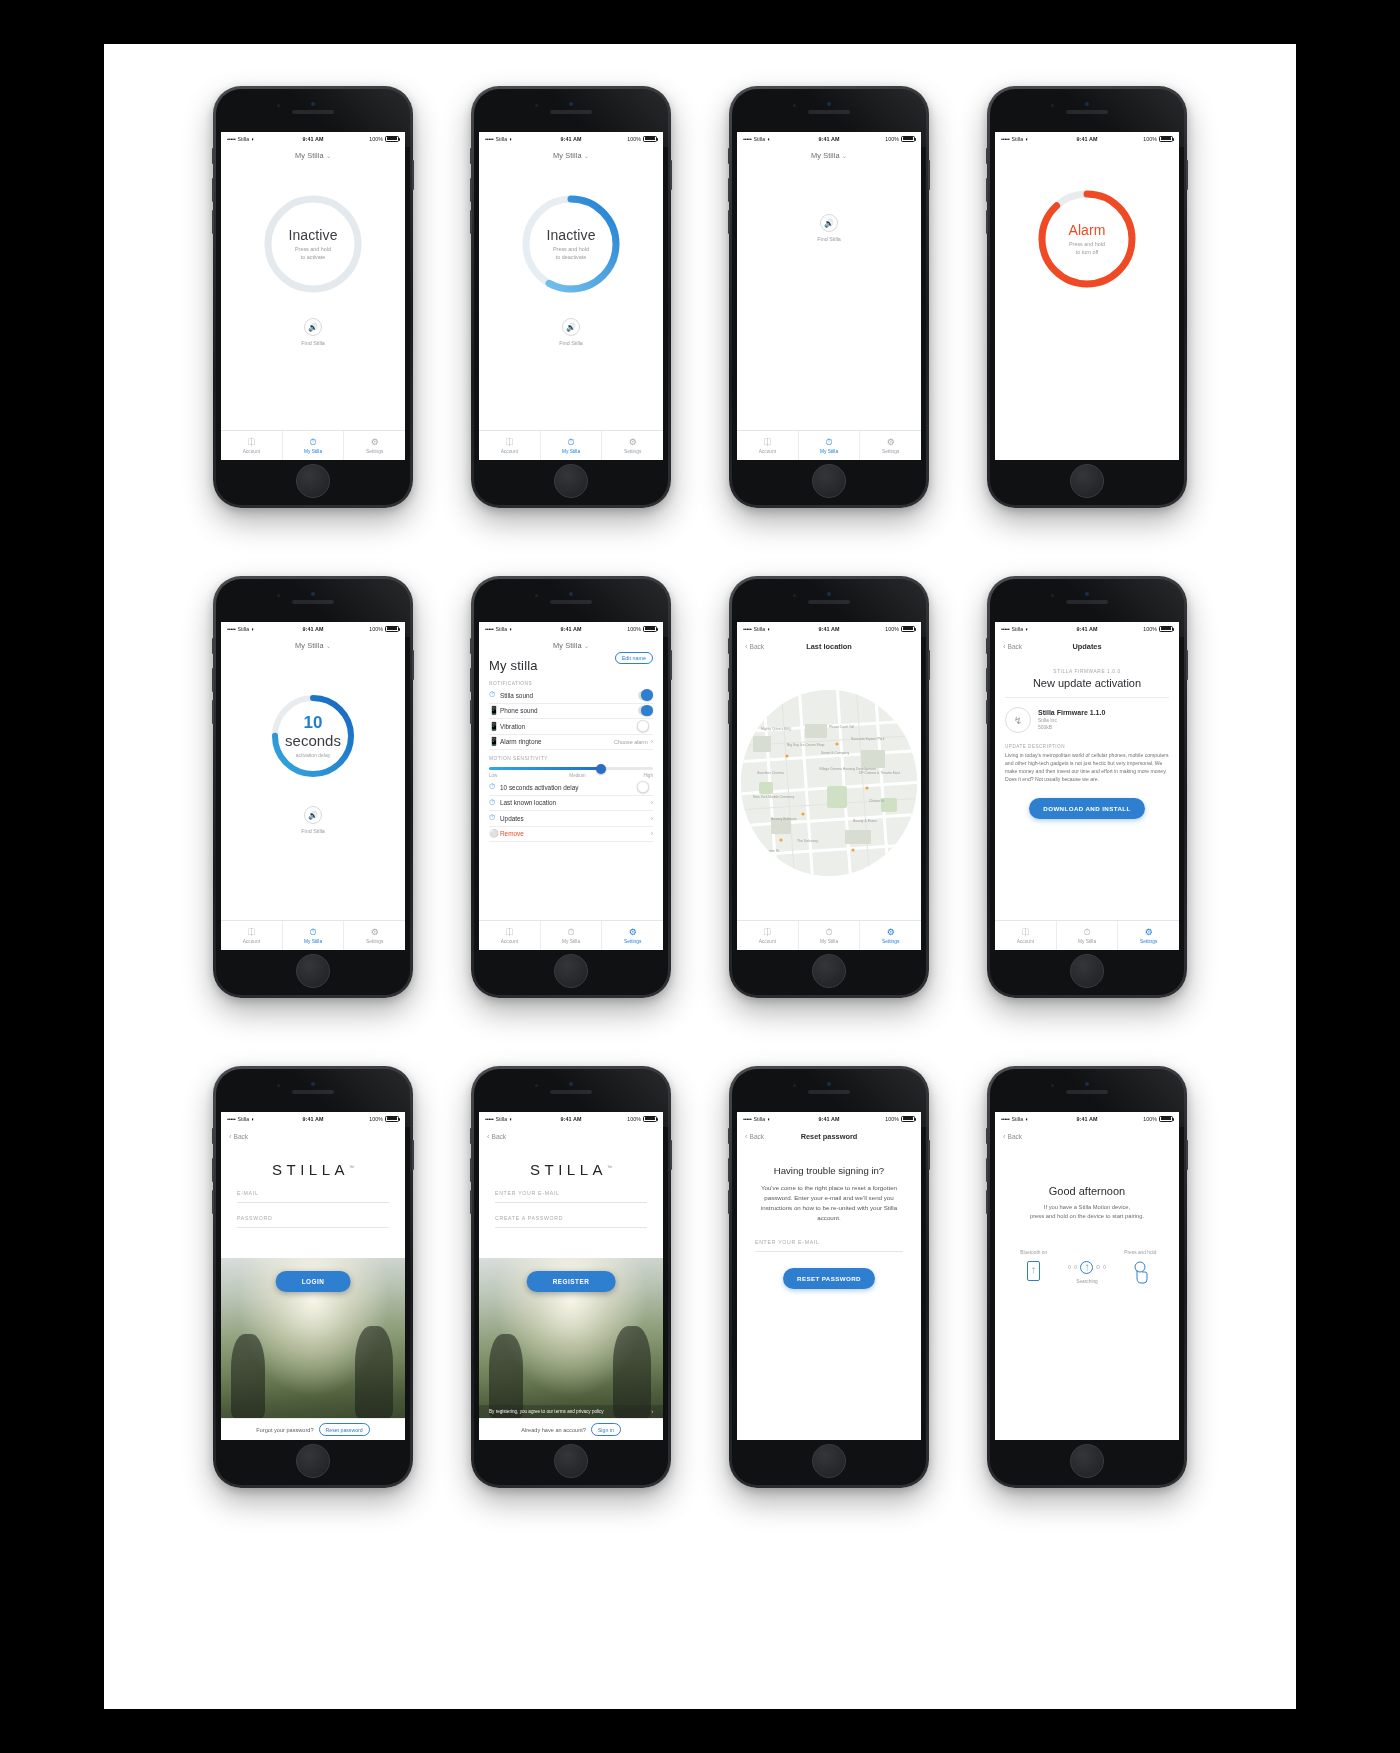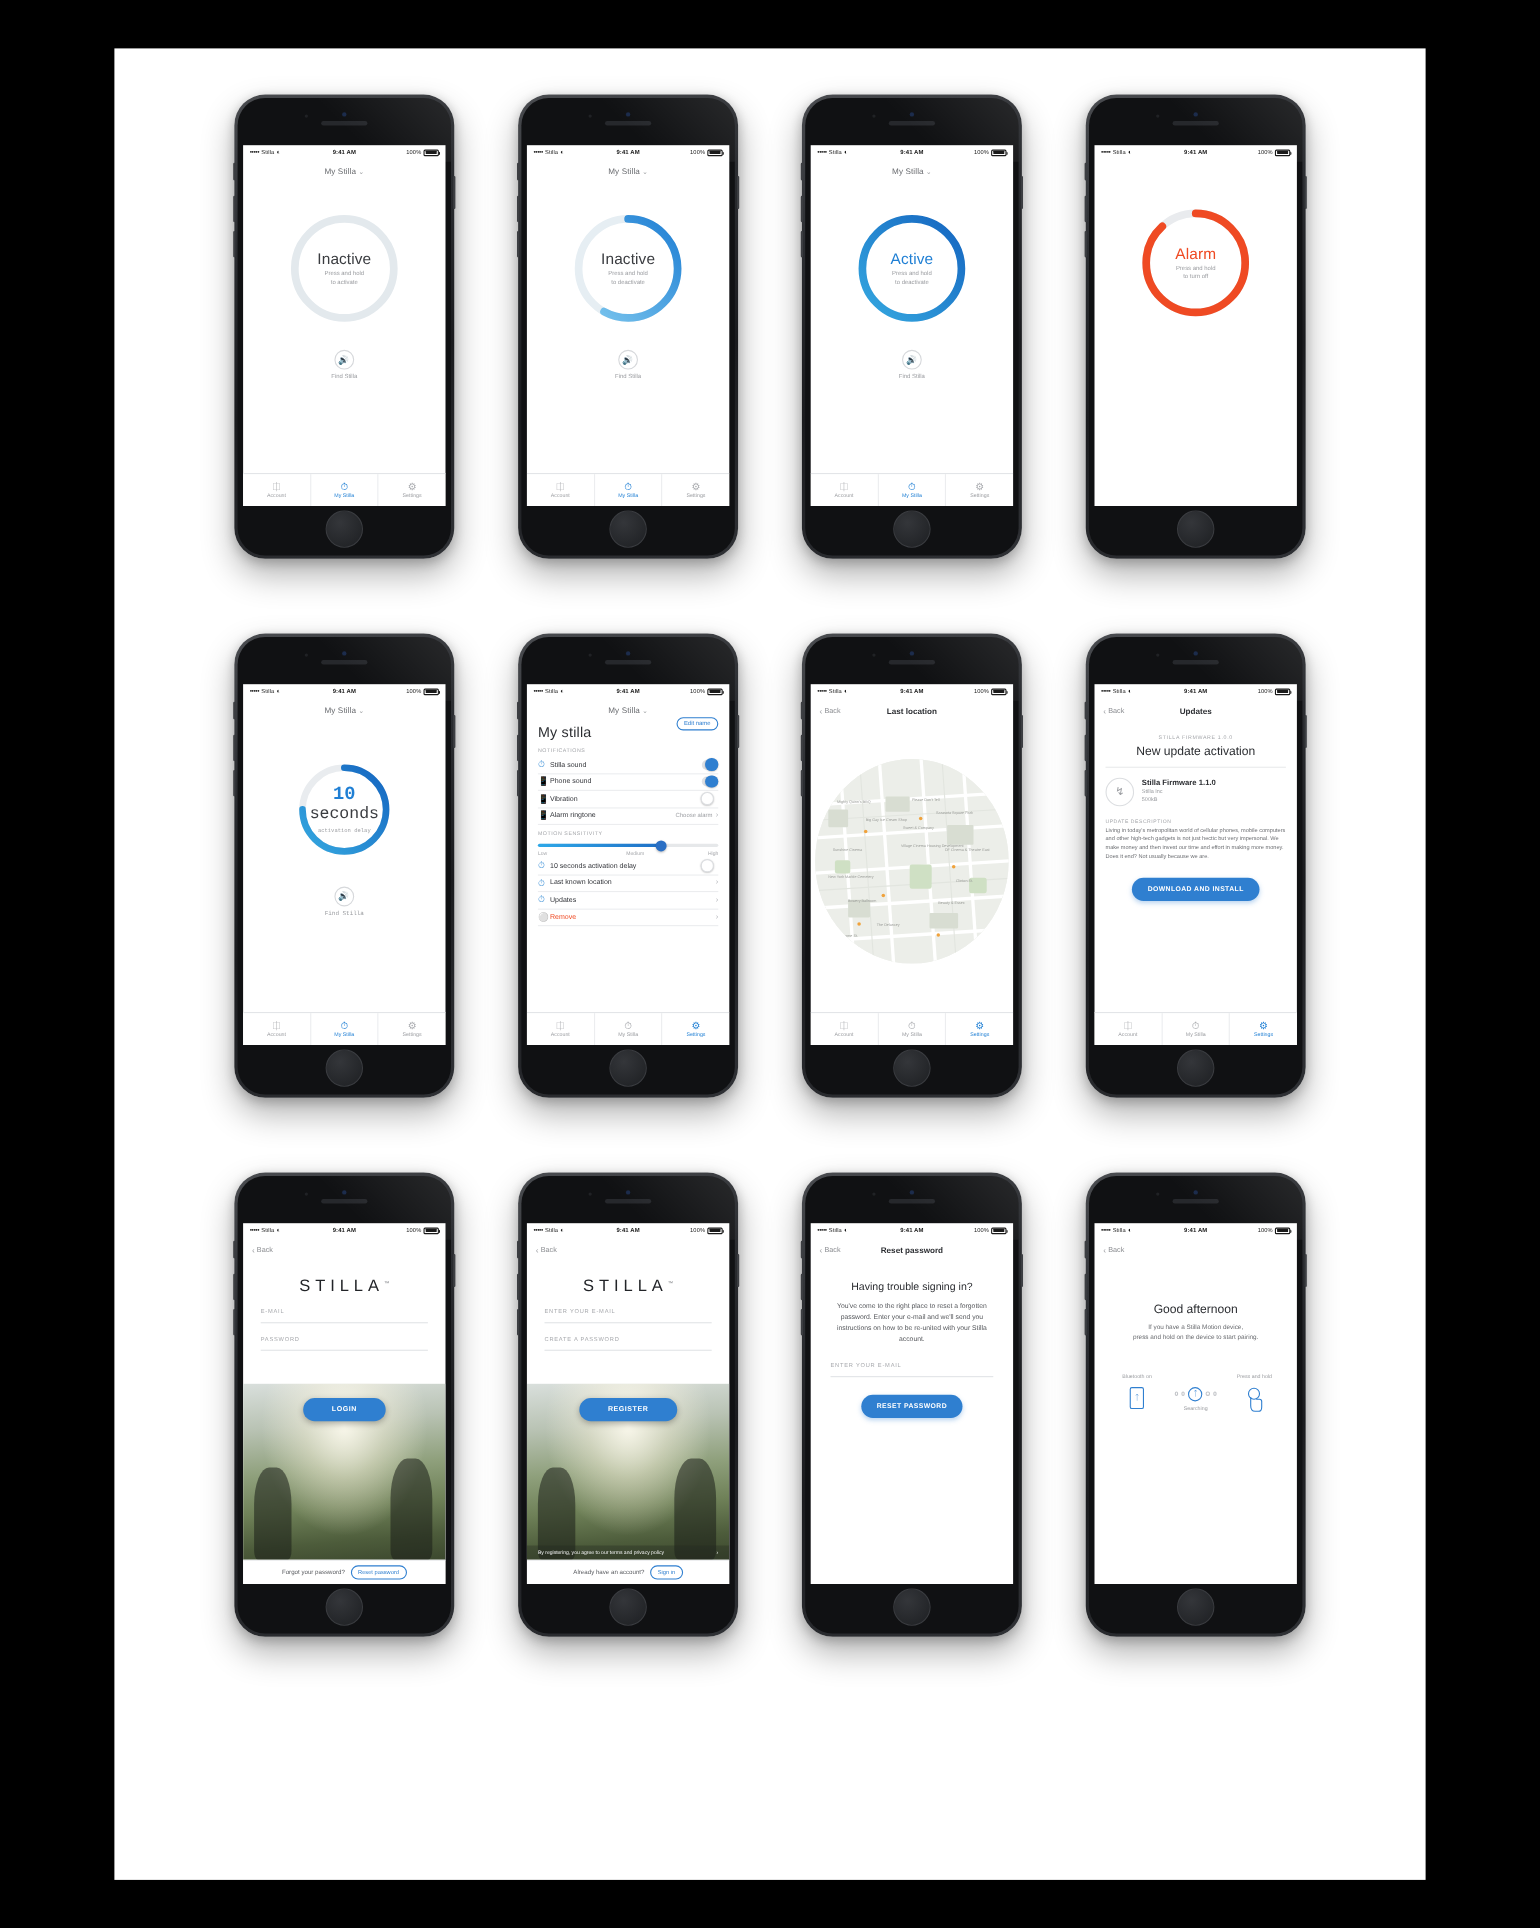--- a/index.html
+++ b/index.html
@@ -520,38 +520,20 @@
                   <i></i>
                 </span>
           </div>
         </div>
         <div class="navtitle">
           <span>My Stilla</span>
           <span class="caret">⌄</span>
         </div>
 
         <div class="dialwrap">
-          <div class="dial">
-            <svg width="104" height="104" viewBox="0 0 104 104">
-              <defs>
-                <linearGradient id="g3" x1="0" y1="0" x2="1" y2="1">
-                  <stop offset="0%" stop-color="#35a8e0"></stop>
-                  <stop offset="100%" stop-color="#1565c0"></stop>
-                </linearGradient>
-              </defs>
-              <circle cx="52" cy="52" r="45" fill="none" stroke="url(#g3)" stroke-width="7"></circle>
-            </svg>
-            <div class="label">
-              <div class="big blue">Active</div>
-              <div class="sub">
-                <span>Press and hold</span><br>
-                <span>to deactivate</span>
-              </div>
-            </div>
-          </div>
           <div class="findwrap">
             <div class="find-circle">🔊</div>
             <div class="find-label">Find Stilla</div>
           </div>
         </div>
 
         <div class="tabbar">
           <div class="tab">
             <span class="ti">⎅</span>
             <span>Account</span>
@@ -643,21 +625,21 @@
             <span class="batt">
                   <i></i>
                 </span>
           </div>
         </div>
         <div class="navtitle">
           <span>My Stilla</span>
           <span class="caret">⌄</span>
         </div>
 
-        <div class="dialwrap" style="margin-top:40px;font-family:Liberation Mono, monospace;">
+        <div class="dialwrap" style="margin-top:40px;">
           <div class="dial" style="width:88px;height:88px;">
             <svg width="88" height="88" viewBox="0 0 88 88">
               <defs>
                 <linearGradient id="g5" x1="0" y1="0" x2="1" y2="1">
                   <stop offset="0%" stop-color="#35a8e0"></stop>
                   <stop offset="100%" stop-color="#1565c0"></stop>
                 </linearGradient>
               </defs>
               <circle cx="44" cy="44" r="38" fill="none" stroke="#e9ecef" stroke-width="6"></circle>
               <circle cx="44" cy="44" r="38" fill="none" stroke="url(#g5)" stroke-width="6" stroke-linecap="round" stroke-dasharray="179 239"></circle>

